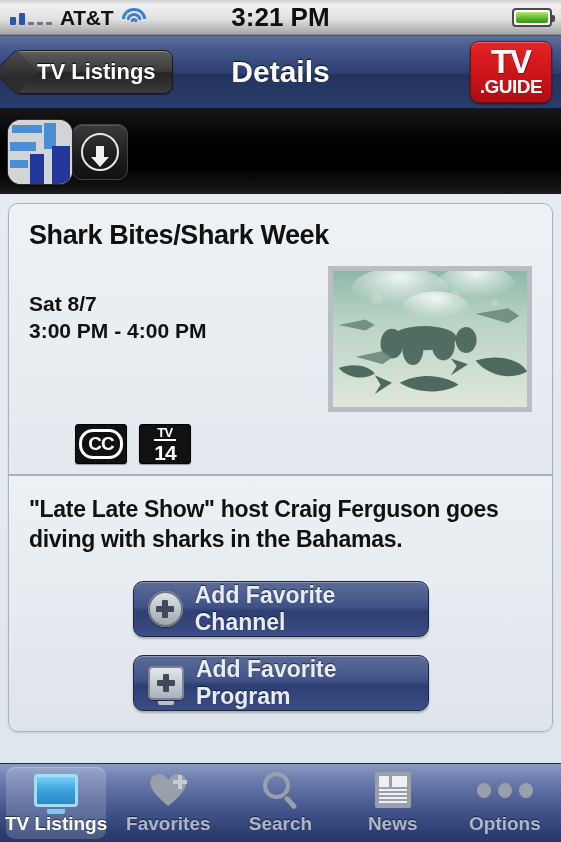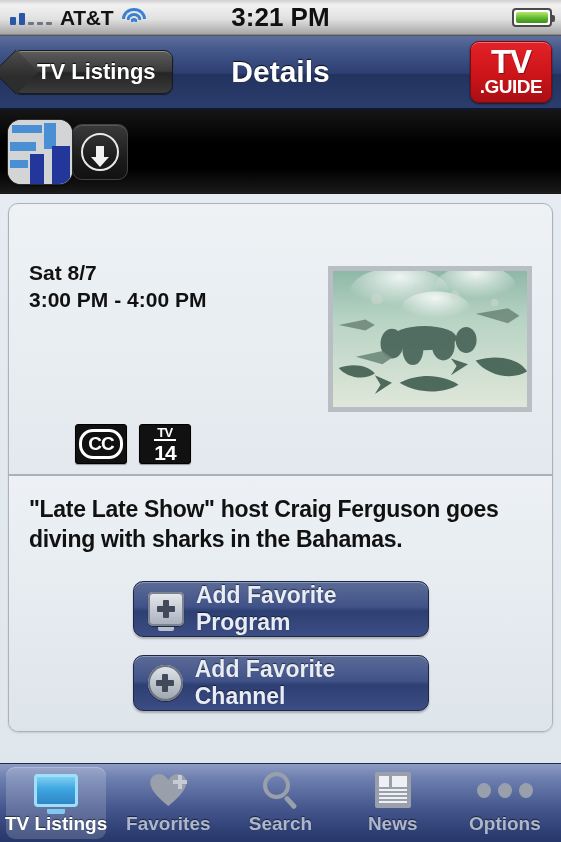--- a/index.html
+++ b/index.html
@@ -254,20 +254,21 @@
       <div class="circ">
         <div class="arrow-dn"></div>
       </div>
     </div>
   </div>
 
   <div class="main">
     <div class="card">
 
       <div class="card-top">
+        <div class="prog-title">Shark Bites/Shark Week</div>
         <div class="when">
           <div>Sat 8/7</div>
           <div>3:00 PM - 4:00 PM</div>
         </div>
 
         <div class="thumb">
           <svg viewBox="0 0 204 146" preserveAspectRatio="none">
             <defs>
               <linearGradient id="sea" x1="0" y1="0" x2="0" y2="1">
                 <stop offset="0%" stop-color="#8fb8a8"></stop>
@@ -324,30 +325,30 @@
         </div>
       </div>
 
       <div class="divider"></div>
 
       <div class="card-bottom">
         <div class="desc">"Late Late Show" host Craig Ferguson goes diving with sharks in the Bahamas.</div>
 
         <div class="actions">
           <div class="btn">
+            <span class="ic-circle">
+                <span class="plus"></span>
+              </span>
+            <span class="btn-label">Add Favorite Channel</span>
+          </div>
+          <div class="btn">
             <span class="ic-tv">
                 <span class="plus"></span>
               </span>
             <span class="btn-label">Add Favorite Program</span>
-          </div>
-          <div class="btn">
-            <span class="ic-circle">
-                <span class="plus"></span>
-              </span>
-            <span class="btn-label">Add Favorite Channel</span>
           </div>
         </div>
       </div>
 
     </div>
   </div>
 
   <div class="tabbar">
 
     <div class="tab active">

